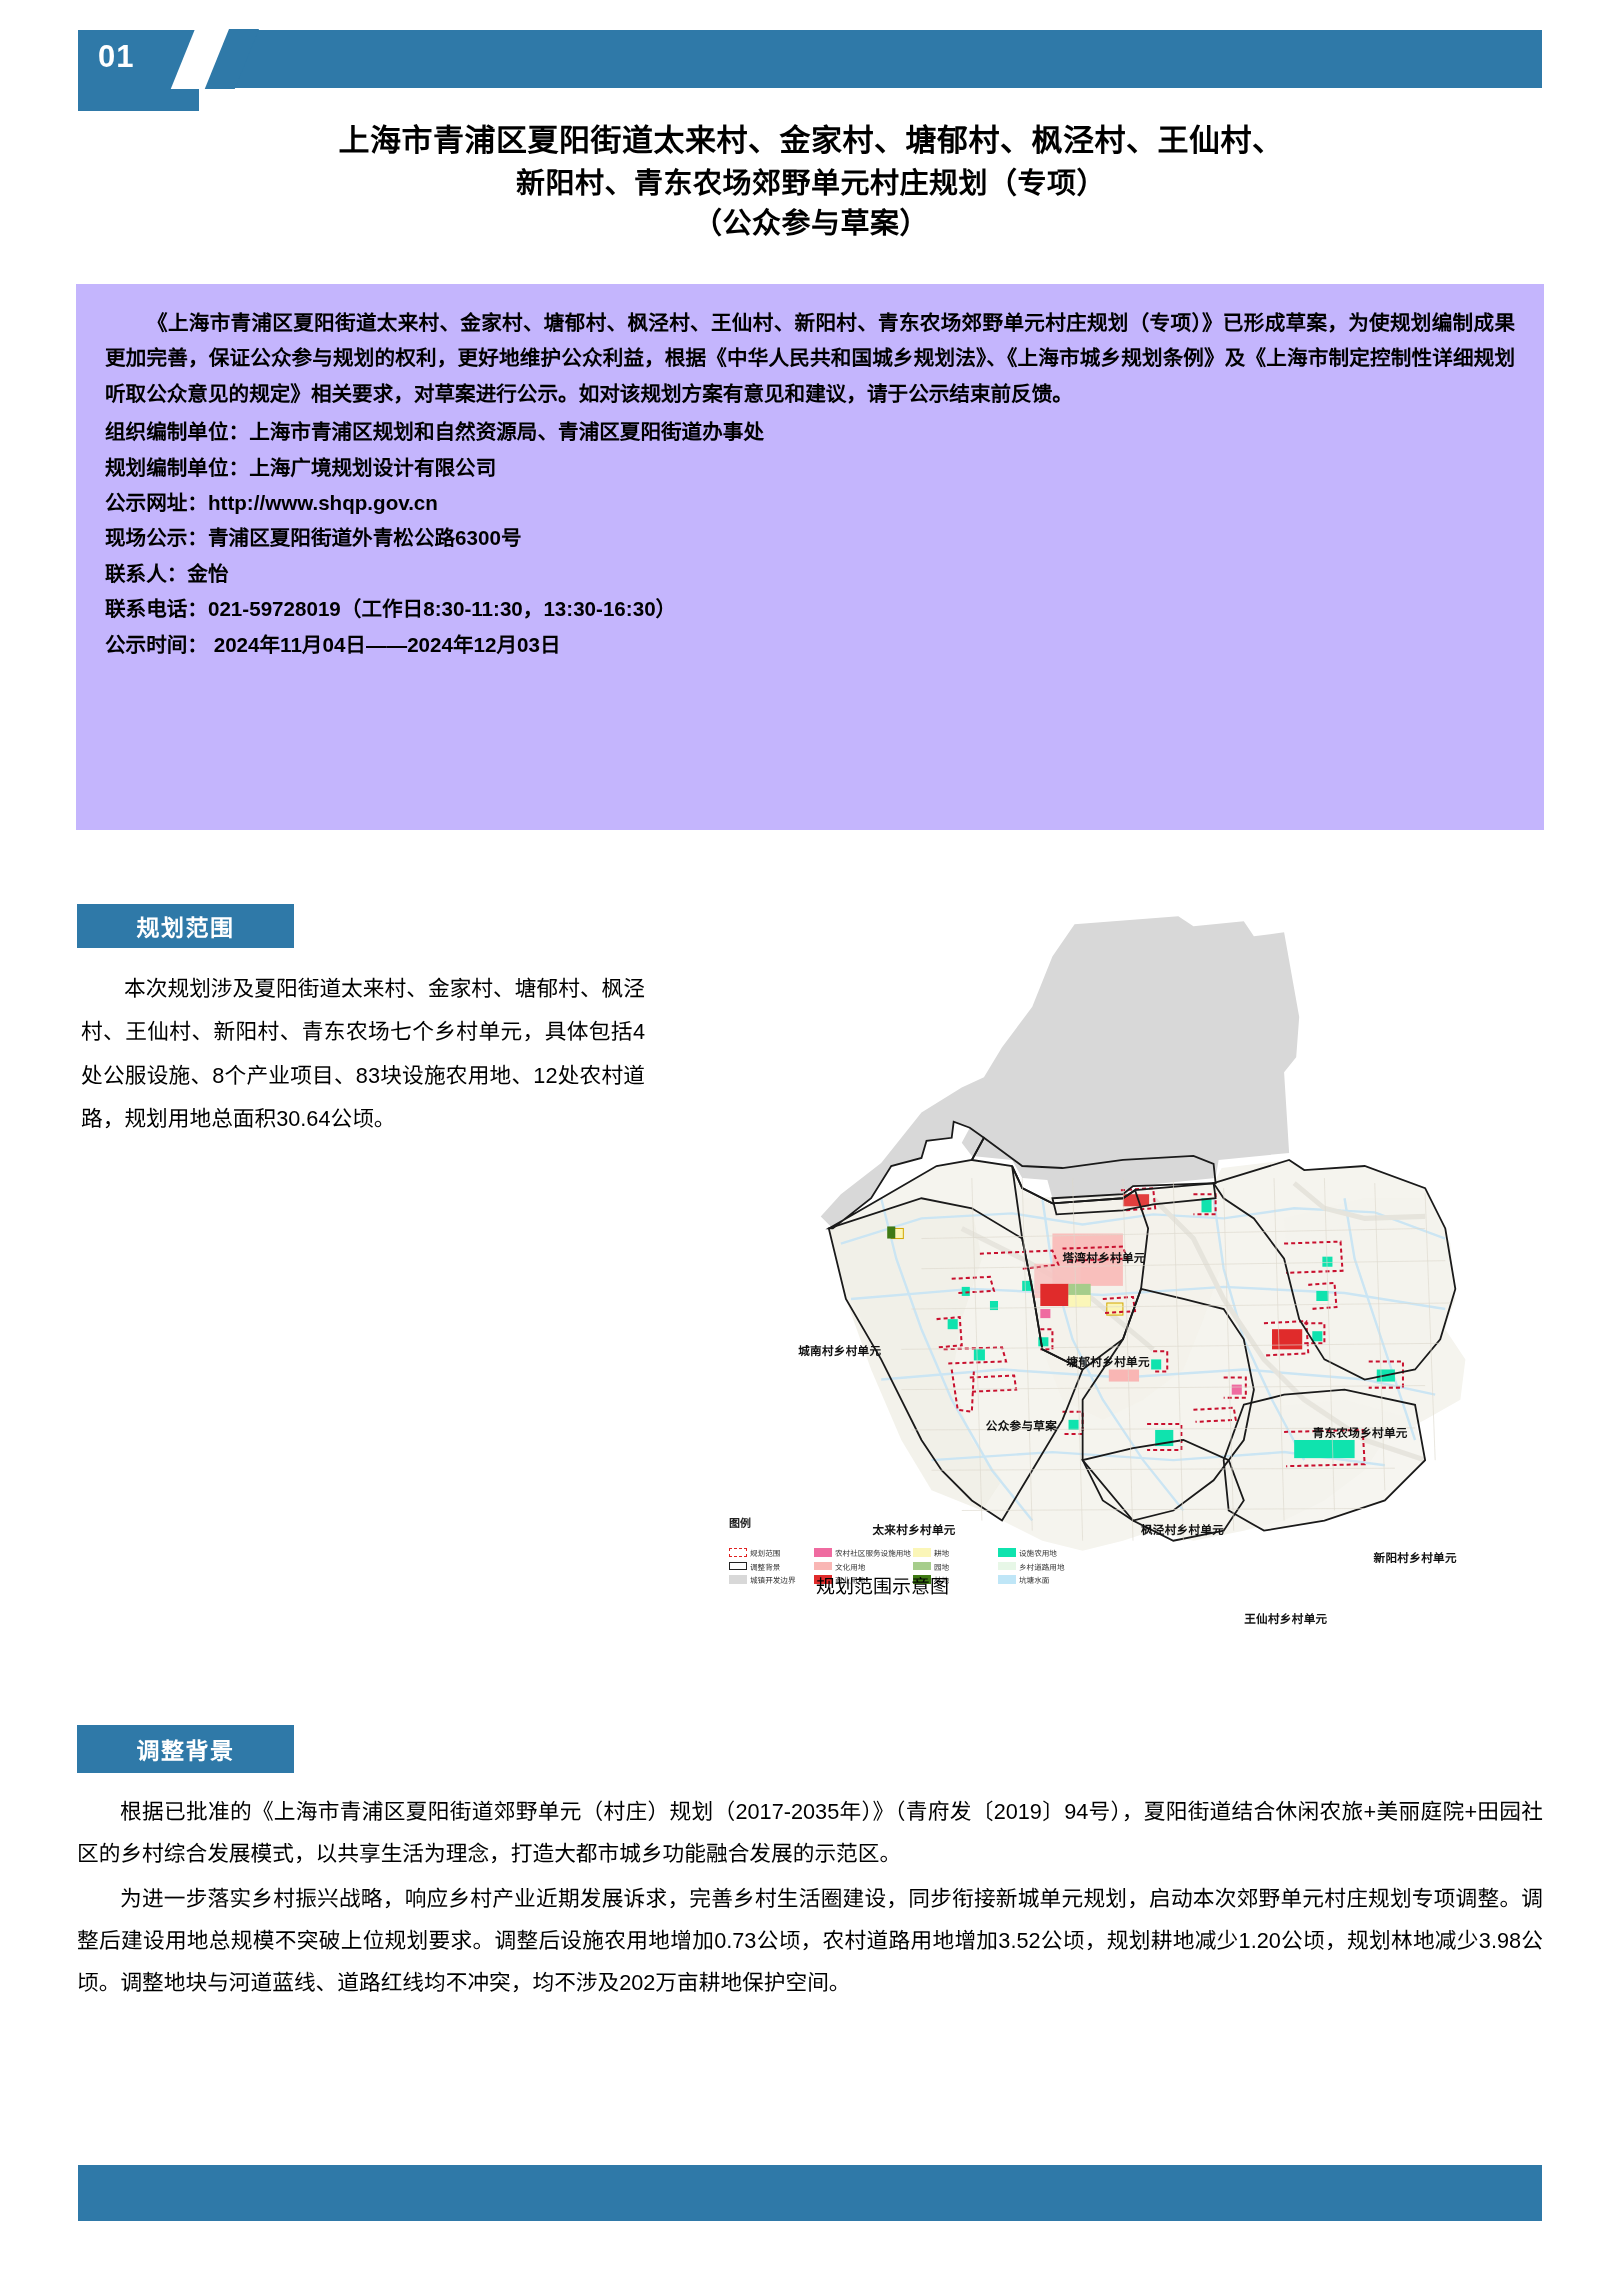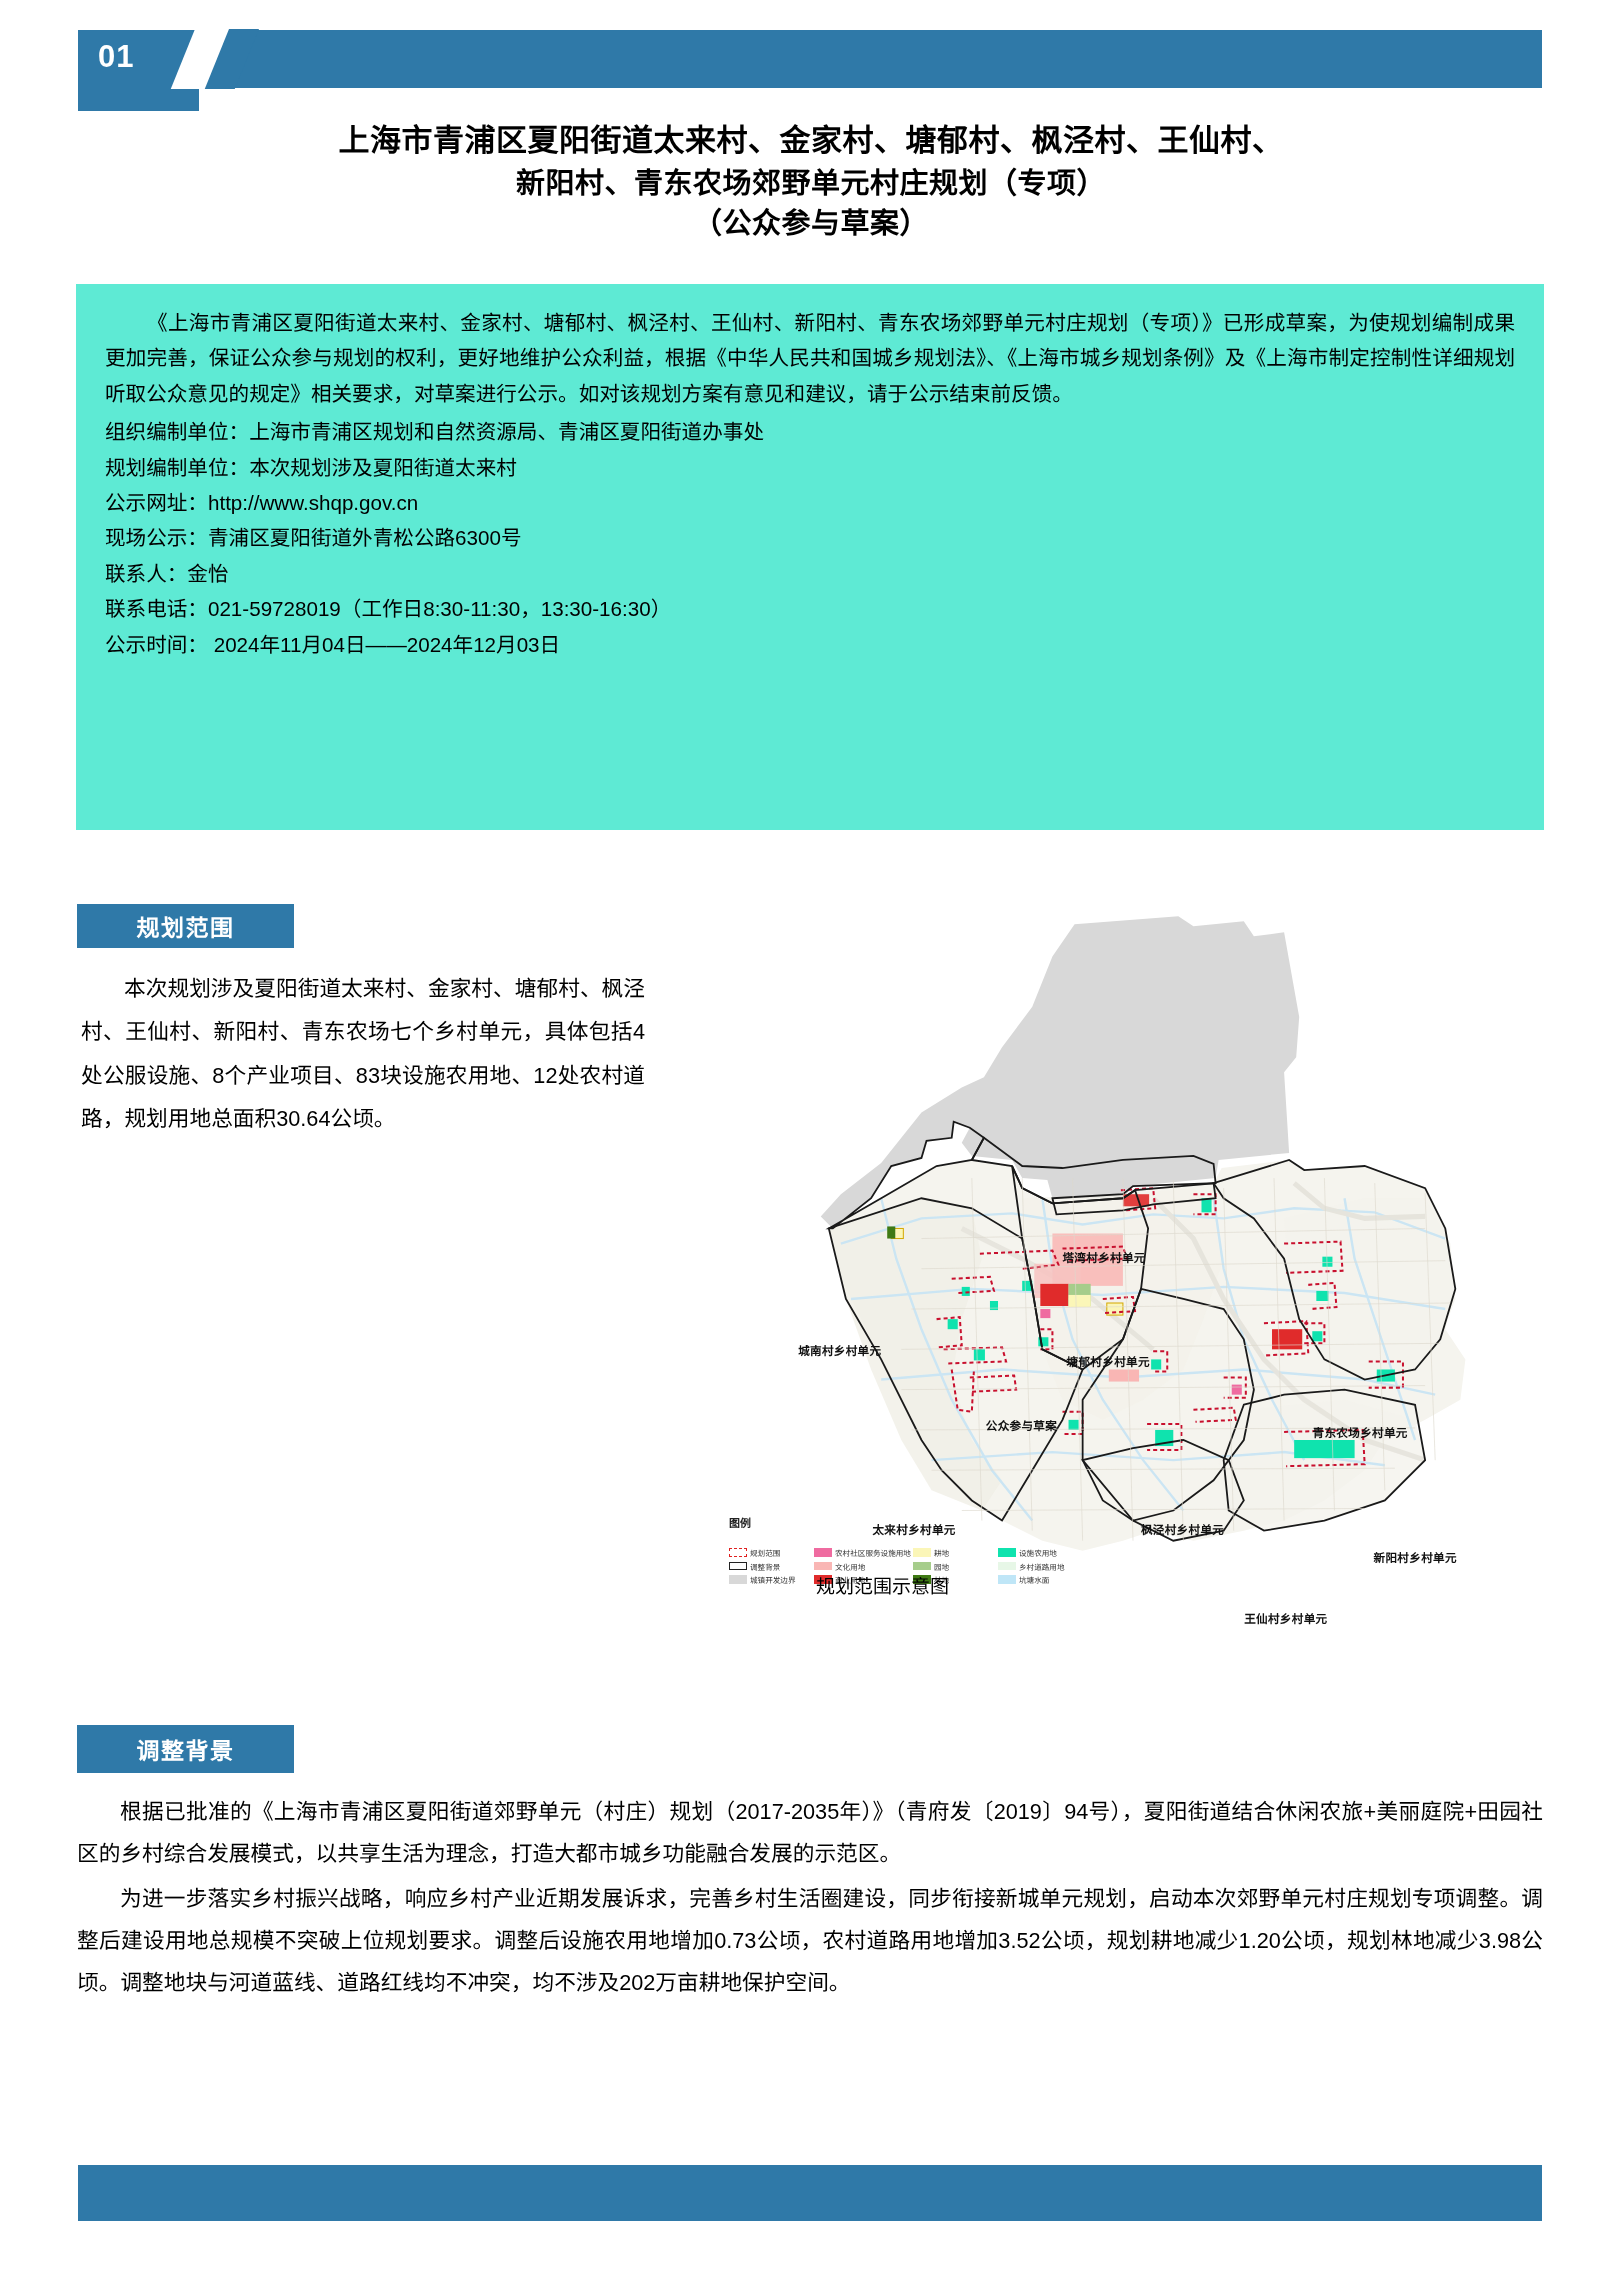--- a/index.html
+++ b/index.html
@@ -90,23 +90,24 @@
     font-weight: 700;
   }
 
   
   .notice-box {
     position: absolute;
     left: 76px;
     top: 284px;
     width: 1468px;
     min-height: 546px;
-    background: #5eead4;
+    background: #c4b5fd;
     box-sizing: border-box;
     padding: 21px 29px 20px 29px;
+    font-weight: bold;
   }
   .notice-para {
     font-size: 20.6px;
     line-height: 1.72;
     text-align: justify;
     text-indent: 42px;
     margin: 0 0 3px 0;
   }
   .notice-line {
     font-size: 20.6px;
@@ -252,21 +253,21 @@
 
 <div class="doc-title">
   <span>上海市青浦区夏阳街道太来村、金家村、塘郁村、枫泾村、王仙村、</span>
   <span class="t-sub">新阳村、青东农场郊野单元村庄规划（专项）</span>
   <span class="t-sub">（公众参与草案）</span>
 </div>
 
 <div class="notice-box">
   <p class="notice-para">《上海市青浦区夏阳街道太来村、金家村、塘郁村、枫泾村、王仙村、新阳村、青东农场郊野单元村庄规划（专项）》已形成草案，为使规划编制成果更加完善，保证公众参与规划的权利，更好地维护公众利益，根据《中华人民共和国城乡规划法》、《上海市城乡规划条例》及《上海市制定控制性详细规划听取公众意见的规定》相关要求，对草案进行公示。如对该规划方案有意见和建议，请于公示结束前反馈。</p>
   <p class="notice-line plain">组织编制单位：上海市青浦区规划和自然资源局、青浦区夏阳街道办事处</p>
-  <p class="notice-line plain">规划编制单位：本次规划涉及夏阳街道太来村</p>
+  <p class="notice-line plain">规划编制单位：上海广境规划设计有限公司</p>
   <p class="notice-line plain">公示网址：http://www.shqp.gov.cn</p>
   <p class="notice-line plain">现场公示：青浦区夏阳街道外青松公路6300号</p>
   <p class="notice-line plain">联系人：金怡</p>
   <p class="notice-line plain">联系电话：021-59728019（工作日8:30-11:30，13:30-16:30）</p>
   <p class="notice-line plain">公示时间： 2024年11月04日——2024年12月03日</p>
 </div>
 
 <div class="section-tag" id="tag-scope">规划范围</div>
 <div class="scope-text">本次规划涉及夏阳街道太来村、金家村、塘郁村、枫泾村、王仙村、新阳村、青东农场七个乡村单元，具体包括4处公服设施、8个产业项目、83块设施农用地、12处农村道路，规划用地总面积30.64公顷。</div>
 

